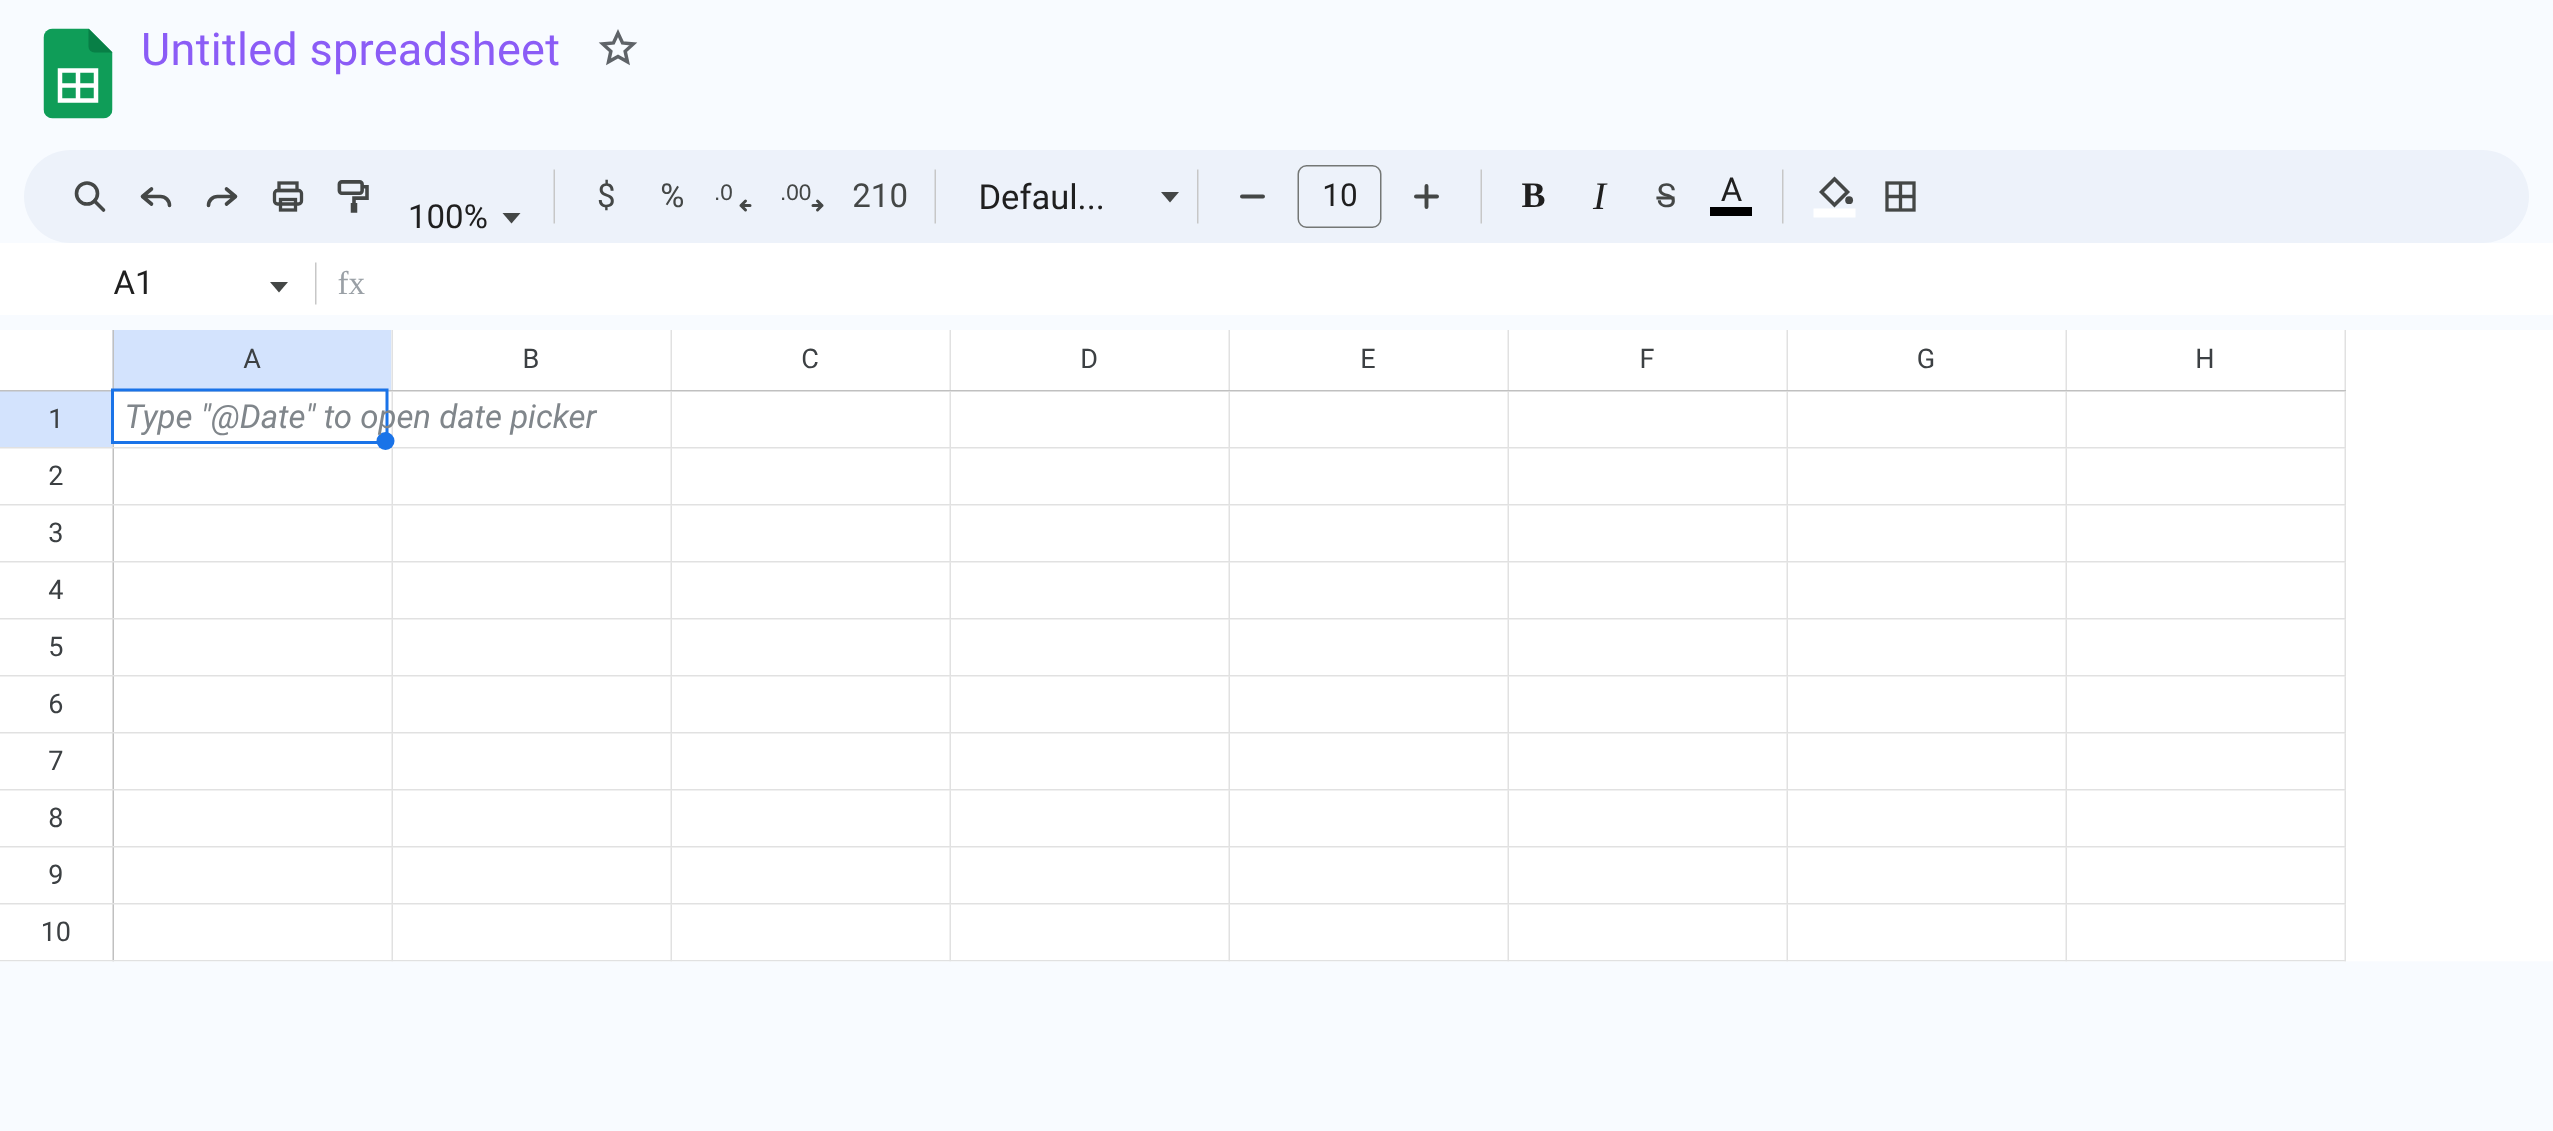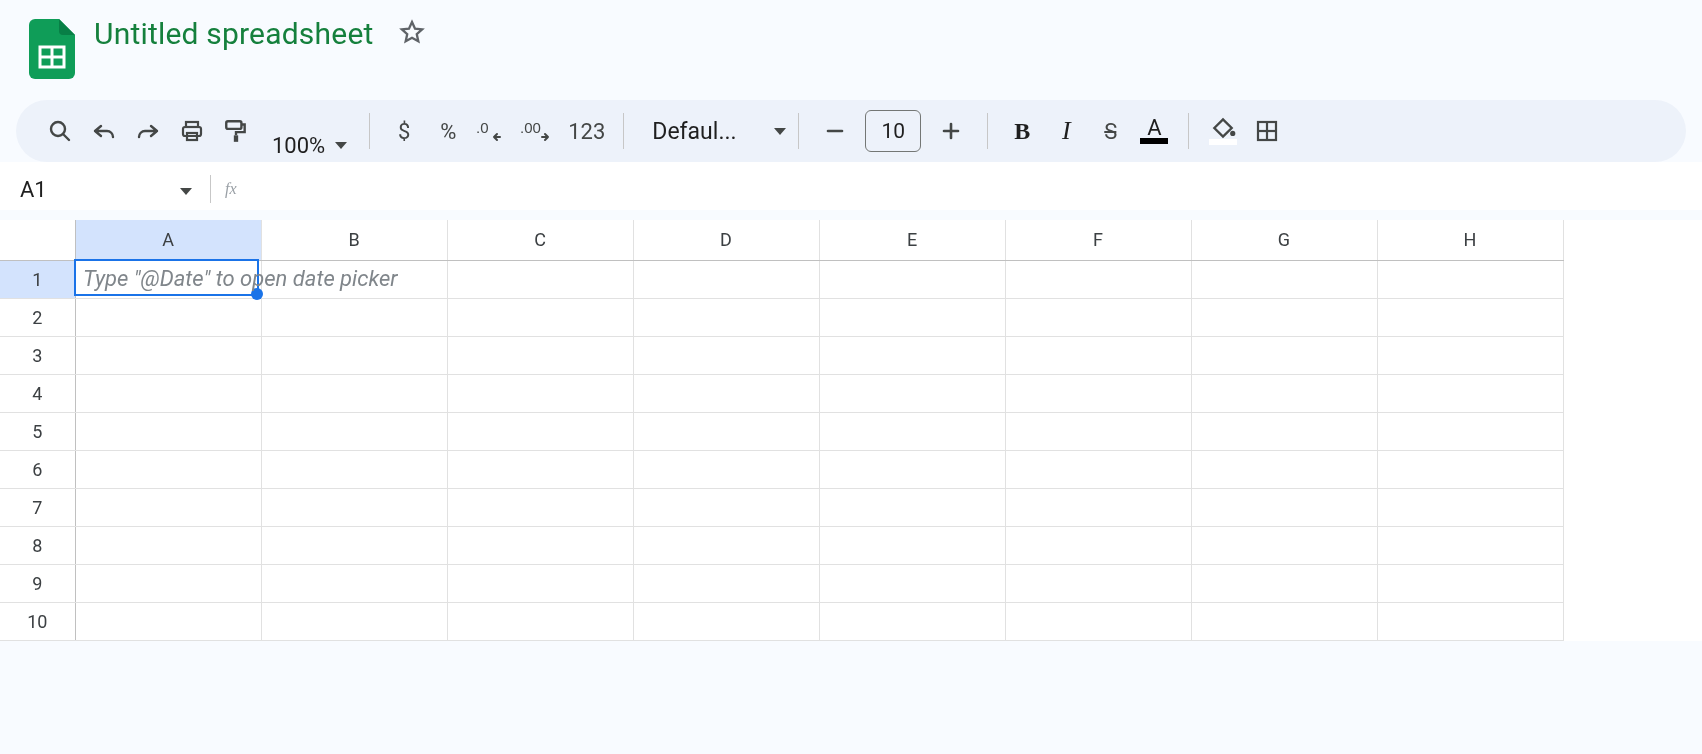--- a/index.html
+++ b/index.html
@@ -19,21 +19,21 @@
   }
   .logo-wrap {
     width: 56px; height: 70px; display:flex; align-items:center; justify-content:center;
     margin-right: 10px;
     margin-top: 4px;
   }
   .title-block { display:flex; flex-direction:column; }
   .title-row { display:flex; align-items:center; gap: 16px; }
   .doc-title {
     font-size: 30px;
-    color: #15803d;
+    color: #8b5cf6;
     letter-spacing: 0.2px;
     padding: 6px 4px 2px 4px;
   }
   .star-btn {
     width: 36px; height: 36px; display:flex; align-items:center; justify-content:center;
     cursor: pointer; border-radius: 18px;
   }
 
   .menubar {
     display:flex;
@@ -111,29 +111,29 @@
 
   
   .namerow {
     display:flex; align-items:center;
     height: 48px;
     padding: 6px 0 0 10px;
     background:#fff;
     border-bottom: 0;
   }
   .namebox {
-    width: 158px; display:flex; align-items:center; justify-content:flex-start;
+    width: 158px; display:flex; align-items:center; justify-content:center;
     padding: 4px 10px 4px 10px;
     font-size: 22px; color:#1f1f1f;
     cursor:text;
   }
   .name-caret { cursor:pointer; color:#444746; padding: 0 12px;}
   .name-sep { width:1px; height:28px; background:#c7c7c7; margin: 0 14px 0 6px;}
   .fx-label {
-    font-family: Georgia, serif; font-style: italic; font-size: 16px; color:#9aa0a6;
+    font-family: Georgia, serif; font-size: 22px; color:#9aa0a6;
     padding-right: 12px;
     user-select:none;
   }
   .formula-input {
     flex:1; border:none; outline:none; font-size: 20px; height: 100%;
     background:transparent;
   }
 
   
   .grid-wrap { position:relative; background:#fff; margin-top: 10px;}
@@ -285,21 +285,21 @@
         <path d="M24 18 l-6 0 m0 0 l3 -3 m-3 3 l3 3" stroke="#444746" stroke-width="2" fill="none" stroke-linecap="round"></path>
       </svg>
   </div>
   <div class="tbtn">
     <svg width="36" height="24" viewBox="0 0 36 24">
         <text x="0" y="14" font-size="15" fill="#444746" font-family="Arial">.00</text>
         <path d="M22 18 l6 0 m0 0 l-3 -3 m3 3 l-3 3" stroke="#444746" stroke-width="2" fill="none" stroke-linecap="round"></path>
       </svg>
   </div>
   <div class="tbtn">
-      <span>123</span>
+      <span>210</span>
     </div>
 
   <div class="sep"></div>
 
   <div class="font-picker">
     <span class="font-label">Defaul...</span>
     <span class="font-caret caret-down"></span>
   </div>
 
   <div class="sep"></div>

